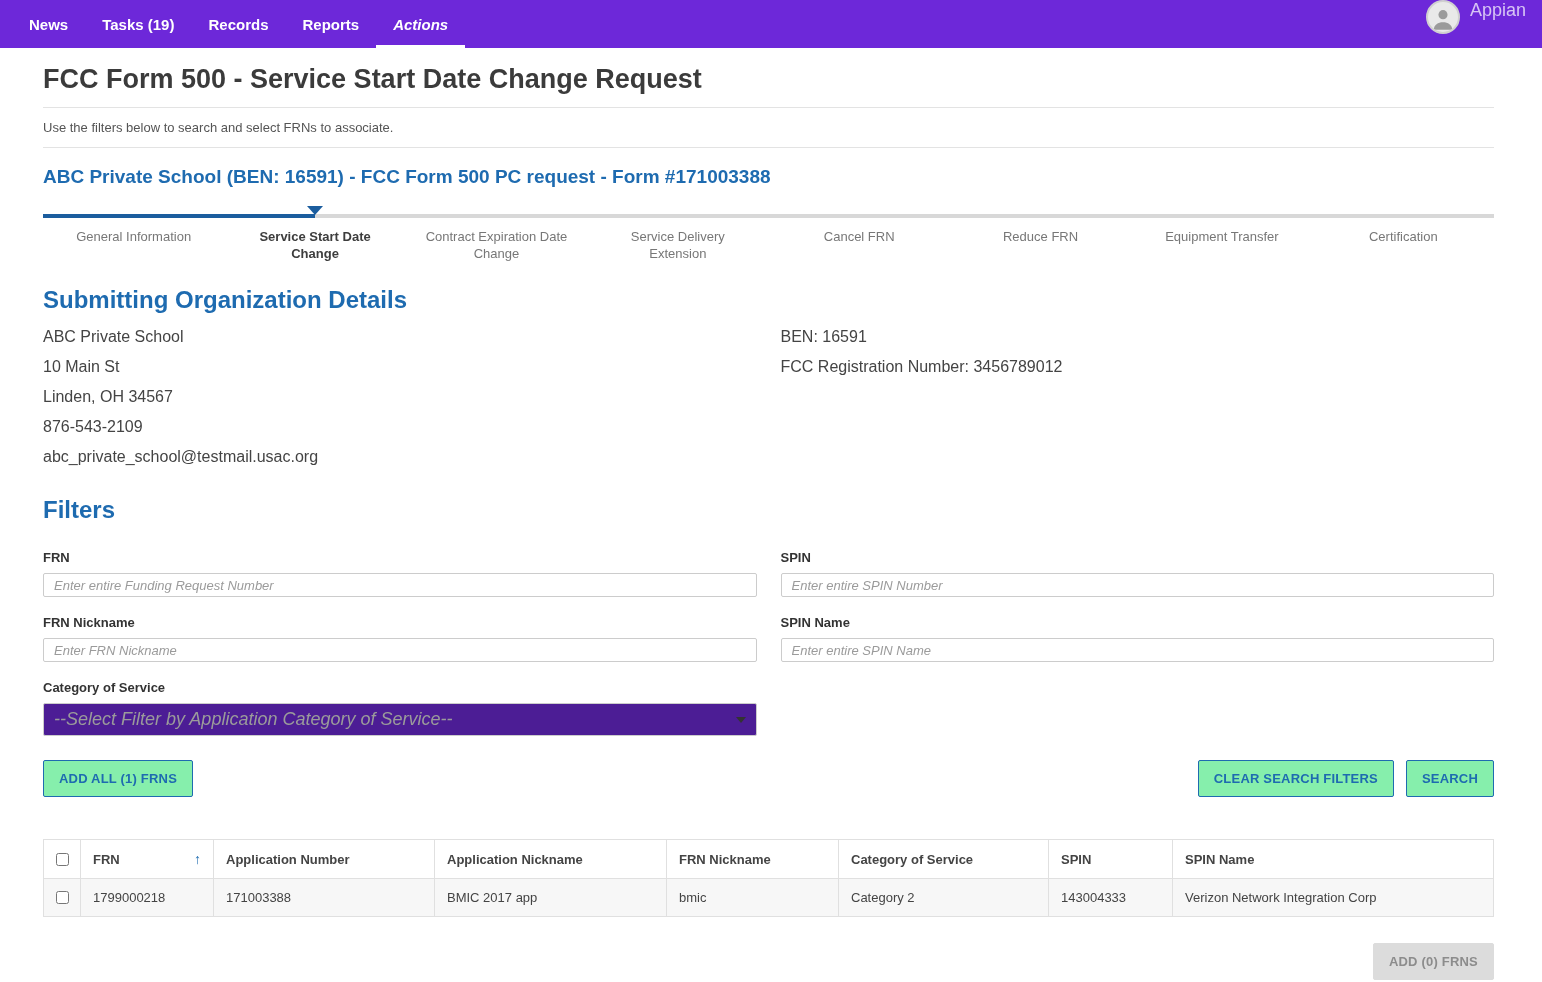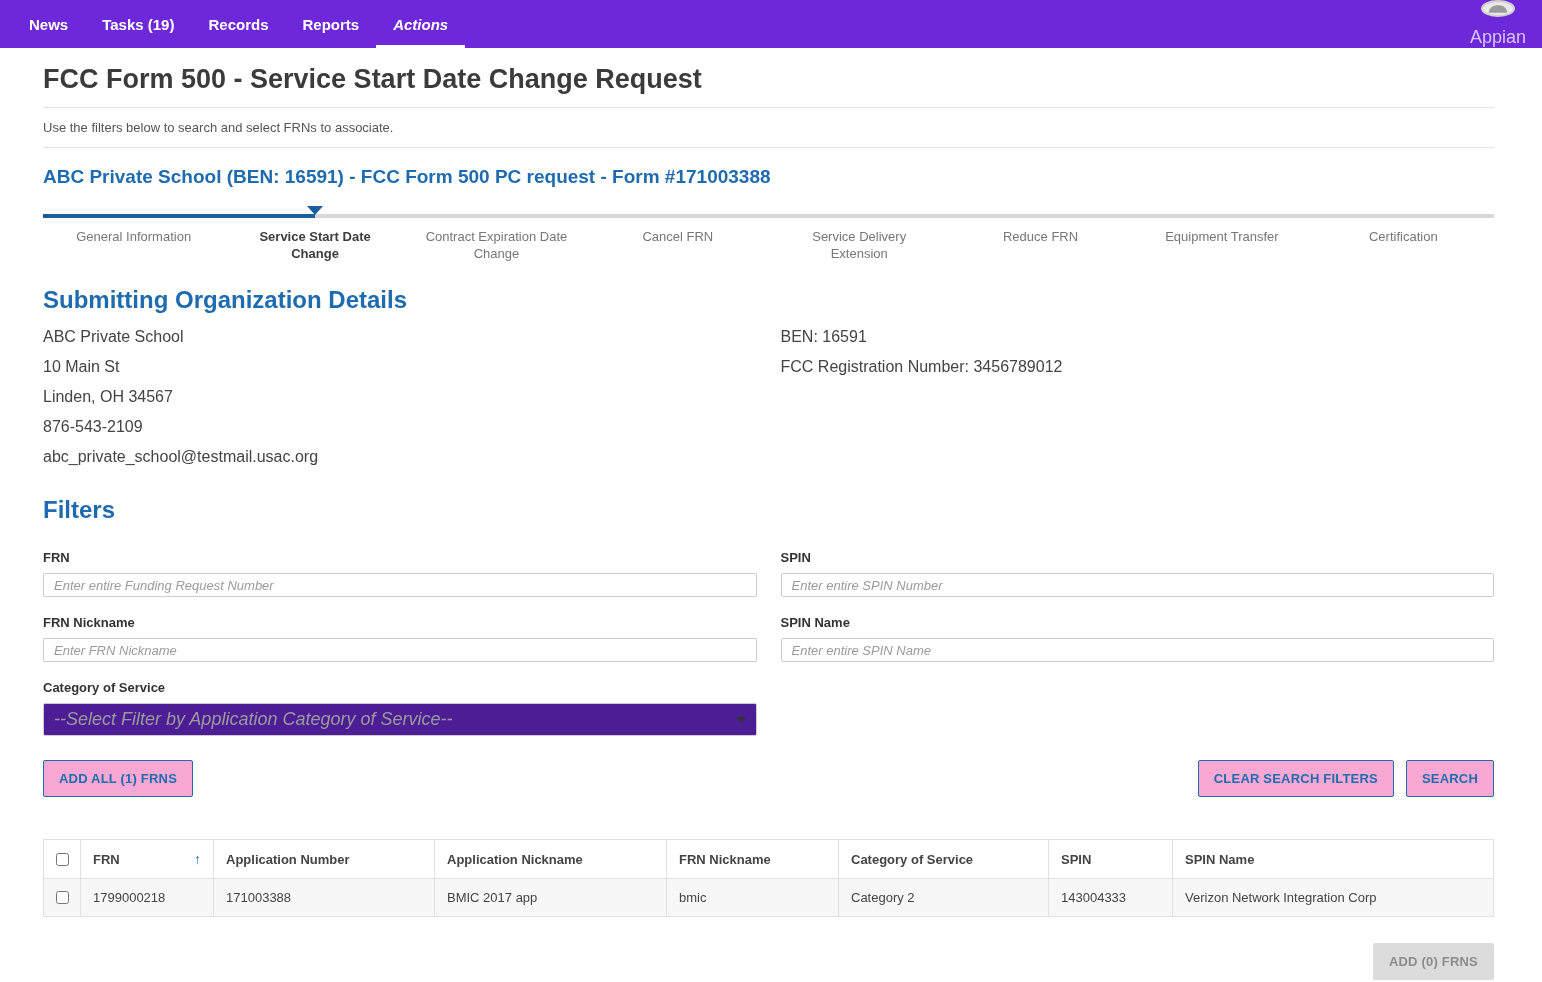--- a/index.html
+++ b/index.html
@@ -15,21 +15,21 @@
   .topbar {
     height: 48px; background: #6d28d9; display: flex; align-items: stretch;
     padding: 0 16px 0 12px;
   }
   .nav-item {
     display: flex; align-items: center; padding: 0 17px;
     color: #ffffff; font-size: 15px; font-weight: 700; cursor: pointer;
     border-top: 3px solid transparent; border-bottom: 3px solid transparent;
   }
   .nav-item.active { border-bottom-color: #ffffff; font-style: italic; }
-  .topbar-right { margin-left: auto; display: flex; align-items: center; gap: 10px; flex-direction: column; }
+  .topbar-right { margin-left: auto; display: flex; gap: 10px; }
   .avatar {
     width: 34px; height: 34px; border-radius: 50%; background: #e9e9e9;
     display: flex; align-items: flex-end; justify-content: center; overflow: hidden;
     border: 2px solid #d0d0d0;
   }
   .avatar svg { width: 26px; height: 26px; fill: #9b9b9b; }
   .brand { color: rgba(255,255,255,0.72); font-size: 18px; }
 
   
   .content { padding: 0 48px 0 43px; }
@@ -90,21 +90,21 @@
   .caret {
     width: 0; height: 0;
     border-left: 5px solid transparent; border-right: 5px solid transparent;
     border-top: 6px solid #333;
   }
 
   
   .btn {
     font-family: "Liberation Sans", sans-serif;
     font-size: 13px; font-weight: 700; letter-spacing: 0.2px;
-    color: #1e6bb0; background: #f9a8d4; border: 1px solid #1e6bb0;
+    color: #1e6bb0; background: #86efac; border: 1px solid #1e6bb0;
     padding: 10px 15px; cursor: pointer; border-radius: 2px;
   }
   .btn.disabled {
     color: #8c8c8c; background: #dcdcdc; border-color: #dcdcdc; cursor: default;
   }
   .actions-row { display: flex; align-items: center; margin-top: 24px; }
   .actions-right { margin-left: auto; display: flex; gap: 12px; }
 
   
   table.results {
@@ -152,22 +152,22 @@
 
   <div class="stepper">
     <div class="stepper-track">
       <div class="stepper-progress"></div>
       <div class="stepper-arrow"></div>
     </div>
     <div class="stepper-labels">
       <div class="step-label">General Information</div>
       <div class="step-label active">Service Start Date Change</div>
       <div class="step-label">Contract Expiration Date Change</div>
+      <div class="step-label">Service Delivery Extension</div>
       <div class="step-label">Cancel FRN</div>
-      <div class="step-label">Service Delivery Extension</div>
       <div class="step-label">Reduce FRN</div>
       <div class="step-label">Equipment Transfer</div>
       <div class="step-label">Certification</div>
     </div>
   </div>
 
   <h3 class="section-heading">Submitting Organization Details</h3>
   <div class="two-col">
     <div>
       <div class="org-line">ABC Private School</div>

